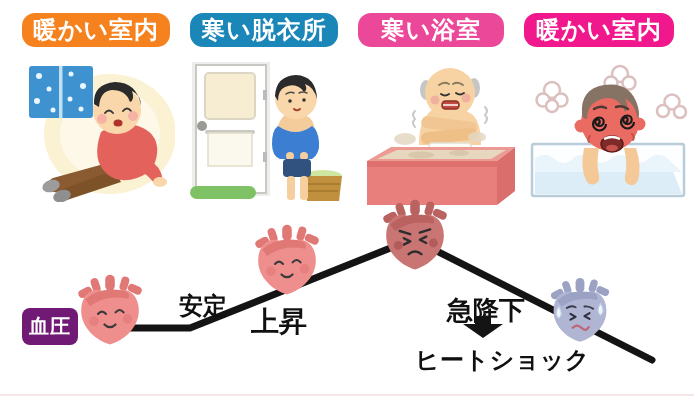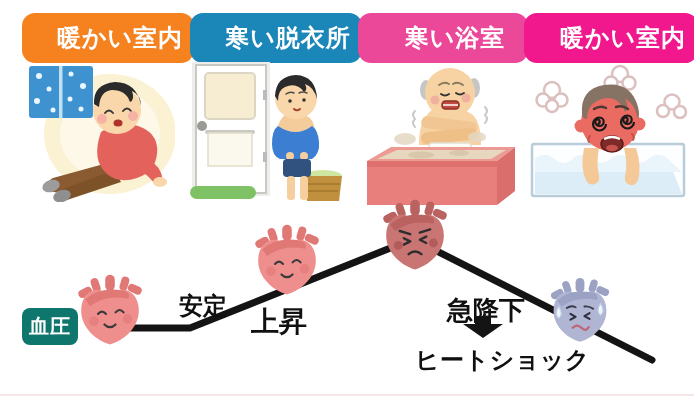--- a/index.html
+++ b/index.html
@@ -1,23 +1,23 @@
 <!DOCTYPE html>
 <html><head>
 <meta charset="utf-8">
 <style>
   html,body{margin:0;padding:0;background:#ffffff;}
   .stage{
     position:relative;width:694px;height:400px;background:#ffffff;overflow:hidden;
     font-family:"Liberation Sans","DejaVu Sans",sans-serif;
   }
   .chip{
-    position:absolute;top:13px;height:50px;border-radius:13px;
+    position:absolute;top:13px;height:34px;border-radius:13px;
     display:flex;align-items:center;justify-content:center;
-    color:#fff;font-size:24px;font-weight:800;letter-spacing:1px;padding-left:24px;
+    color:#fff;font-size:24px;font-weight:800;letter-spacing:1px;
   }
   .illo{position:absolute;}
   .graph-lbl{position:absolute;font-weight:800;color:#101010;}
   .bp-badge{
     position:absolute;left:22px;top:308px;width:56px;height:37px;border-radius:8px;
     display:flex;align-items:center;justify-content:center;
     color:#fff;font-size:20px;font-weight:800;letter-spacing:1px;
   }
   .heart{position:absolute;}
   .edge-line{position:absolute;left:0;top:394px;width:694px;height:2px;background:#F3E7E7;}
@@ -229,21 +229,21 @@
     </g>
     <path d="M45,28 C32,12 10,20 9,44 C8,66 27,83 45,88 C63,83 82,66 81,44 C80,20 58,12 45,28 Z" fill="#AFB5D2"></path>
     <path d="M14,32 Q32,15 62,21 Q71,23 68,31 Q40,25 20,40 Z" fill="#9BA2C4"></path>
     <path d="M27,42 q6,-4 12,-1 M51,40 q6,-1 12,3" stroke="#3A3A4A" stroke-width="2.6" fill="none" stroke-linecap="round"></path>
     <path d="M32,50 l7,4 l-7,4 M58,49 l-7,4 l7,4" stroke="#2E2E3E" stroke-width="2.8" fill="none" stroke-linecap="round" stroke-linejoin="round"></path>
     <path d="M35,69 q6,-6 12,0 q6,6 10,-1" stroke="#C06577" stroke-width="3" fill="none" stroke-linecap="round"></path>
     <path d="M16,40 q7,11 0,16 q-7,-5 0,-16 Z" fill="#EDF4FC" stroke="#BFD2E4" stroke-width="1.5"></path>
     <path d="M73,36 q7,11 0,16 q-7,-5 0,-16 Z" fill="#EDF4FC" stroke="#BFD2E4" stroke-width="1.5"></path>
   </svg>
 
-  <div class="bp-badge" style="background-color: #0f766e; text-align: center;">血圧</div>
+  <div class="bp-badge" style="background-color: #701a75; text-align: center;">血圧</div>
 
   <div class="graph-lbl" style="left:143px;top:290px;font-size:24px;margin-left:36px;">安定</div>
   <div class="graph-lbl" style="left:251px;top:303px;font-size:28px;">上昇</div>
   <div class="graph-lbl" style="left:447px;top:293px;font-size:26px;">急降下</div>
 
   <svg style="position:absolute;left:463px;top:316px;" width="40" height="22" viewBox="0 0 40 22">
     <polygon points="12,0 28,0 28,8 40,8 20,22 0,8 12,8" fill="#141414"></polygon>
   </svg>
 
   <div class="graph-lbl" style="left:415px;top:344px;font-size:24px;letter-spacing:0.5px;">ヒートショック</div>

